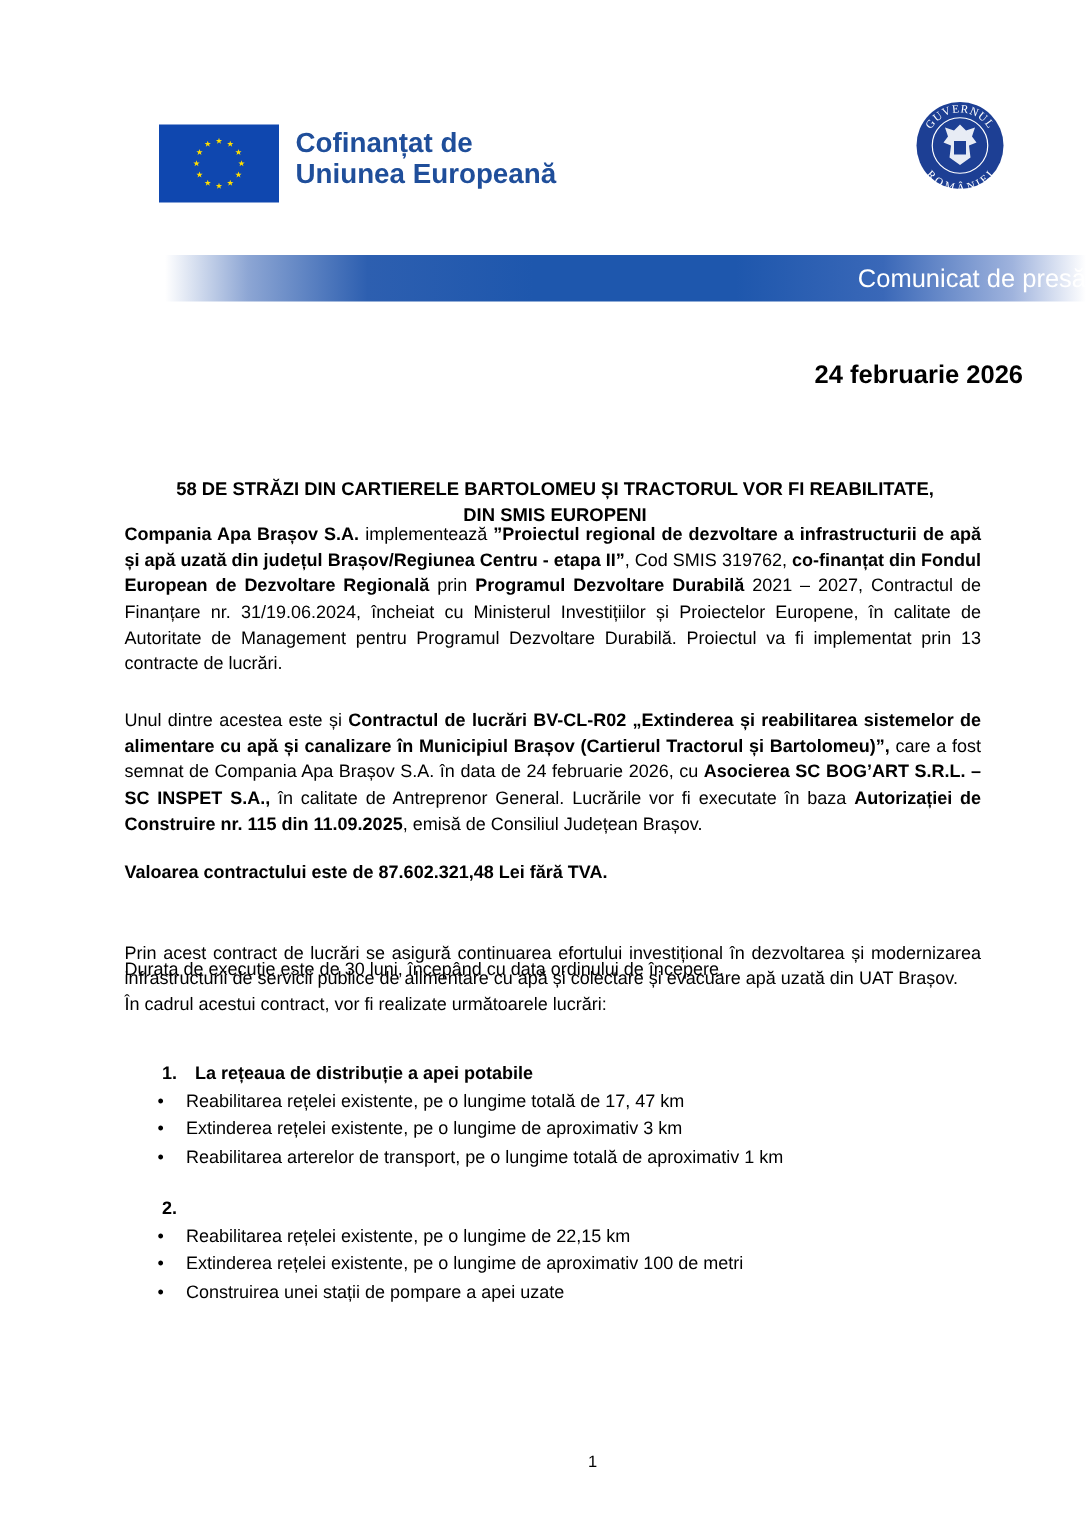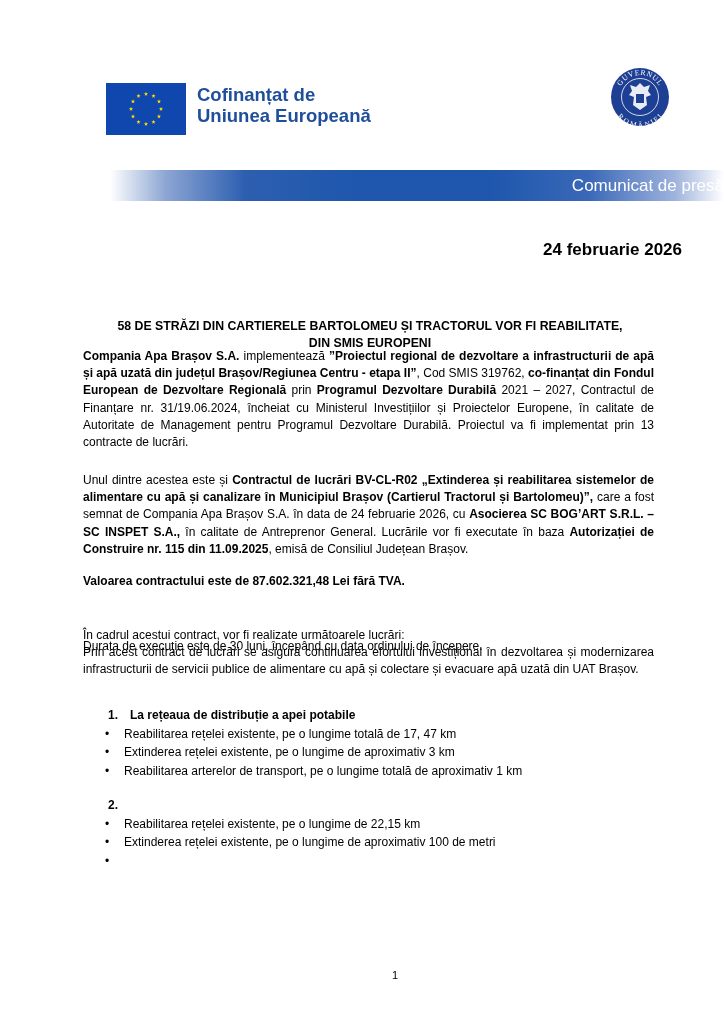--- a/index.html
+++ b/index.html
@@ -95,22 +95,22 @@
   <p><span class="b">Compania Apa Brașov S.A.</span><span> implementează </span><span class="b">”Proiectul regional de dezvoltare a infrastructurii de apă și apă uzată din județul Brașov/Regiunea Centru - etapa II”</span><span>, Cod SMIS 319762, </span><span class="b">co-finanțat din Fondul European de Dezvoltare Regională</span><span> prin </span><span class="b">Programul Dezvoltare Durabilă</span><span> 2021 – 2027, Contractul de Finanțare nr. 31/19.06.2024, încheiat cu Ministerul Investițiilor și Proiectelor Europene, în calitate de Autoritate de Management pentru Programul Dezvoltare Durabilă. Proiectul va fi implementat prin 13 contracte de lucrări.</span></p>
 </div>
 
 <div class="body p2">
   <p><span>Unul dintre acestea este și </span><span class="b">Contractul de lucrări BV-CL-R02 „Extinderea și reabilitarea sistemelor de alimentare cu apă și canalizare în Municipiul Brașov (Cartierul Tractorul și Bartolomeu)”,</span><span> care a fost semnat de Compania Apa Brașov S.A. în data de 24 februarie 2026, cu  </span><span class="b">Asocierea SC BOG’ART S.R.L. – SC INSPET S.A.,</span><span> în calitate de Antreprenor General. Lucrările vor fi executate în baza </span><span class="b">Autorizației de Construire nr. 115 din 11.09.2025</span><span>, emisă de Consiliul Județean Brașov.</span></p>
 </div>
 
 <div class="body p3 b">Valoarea contractului este de 87.602.321,48 Lei fără TVA.</div>
 <div class="body p4">Durata de execuție este de 30 luni, începând cu data ordinului de începere.</div>
 <div class="body p5">
+  <p>Prin acest contract de lucrări se asigură continuarea efortului investițional în dezvoltarea și modernizarea infrastructurii de servicii publice de alimentare cu apă și colectare și evacuare apă uzată din UAT Brașov.</p>
   <p style="text-align:left">În cadrul acestui contract, vor fi realizate următoarele lucrări:</p>
-  <p>Prin acest contract de lucrări se asigură continuarea efortului investițional în dezvoltarea și modernizarea infrastructurii de servicii publice de alimentare cu apă și colectare și evacuare apă uzată din UAT Brașov.</p>
 </div>
 
 <div class="section s1">
   <div class="section-head">
     <span class="num">1.</span>
     <span>La rețeaua de distribuție a apei potabile</span>
   </div>
   <div class="bullet-item">
     <span class="dot">•</span>
     <span>Reabilitarea rețelei existente, pe o lungime totală de 17, 47 km</span>
@@ -132,16 +132,17 @@
   <div class="bullet-item">
     <span class="dot">•</span>
     <span>Reabilitarea rețelei existente, pe o lungime de 22,15 km</span>
   </div>
   <div class="bullet-item">
     <span class="dot">•</span>
     <span>Extinderea rețelei existente, pe o lungime de aproximativ 100 de metri</span>
   </div>
   <div class="bullet-item">
     <span class="dot">•</span>
+    <span>Construirea unei stații de pompare a apei uzate</span>
   </div>
 </div>
 
 <div class="page-num">1</div>
 
 </body></html>

